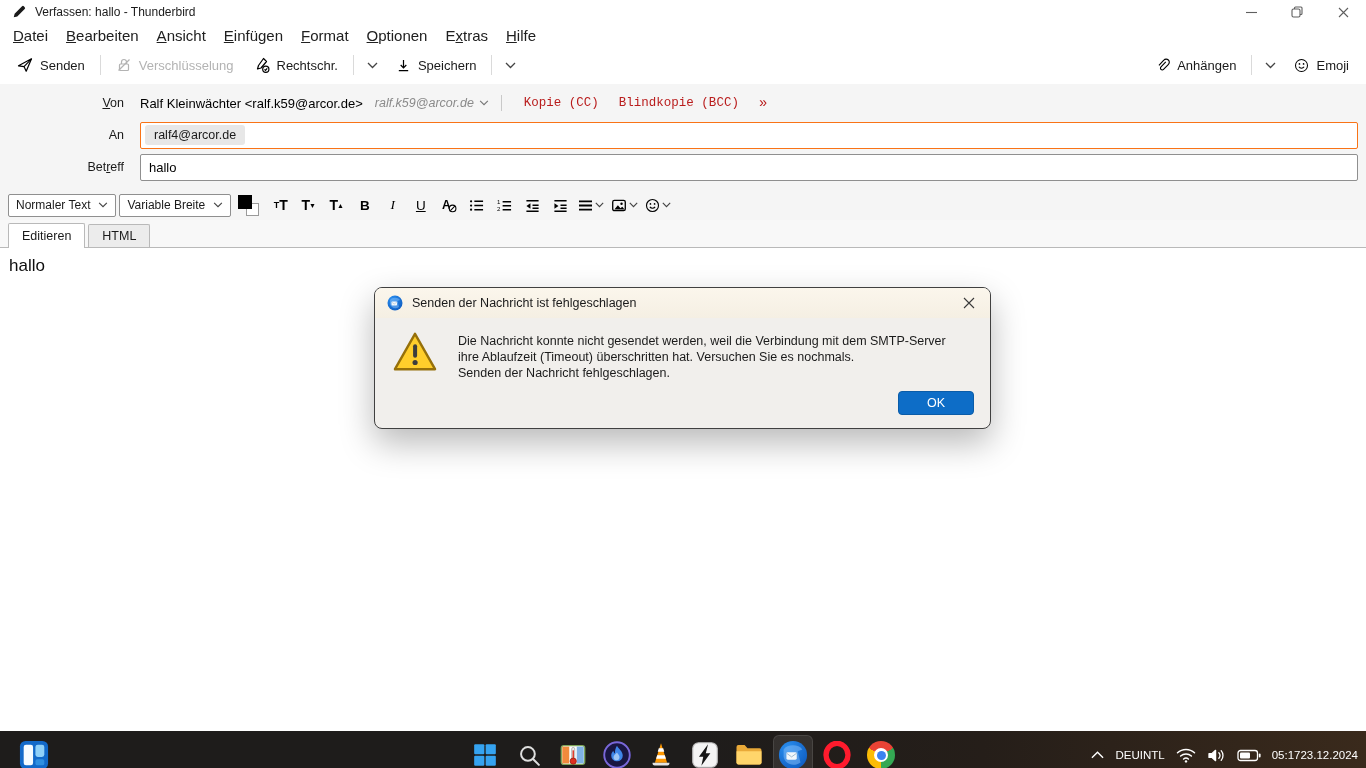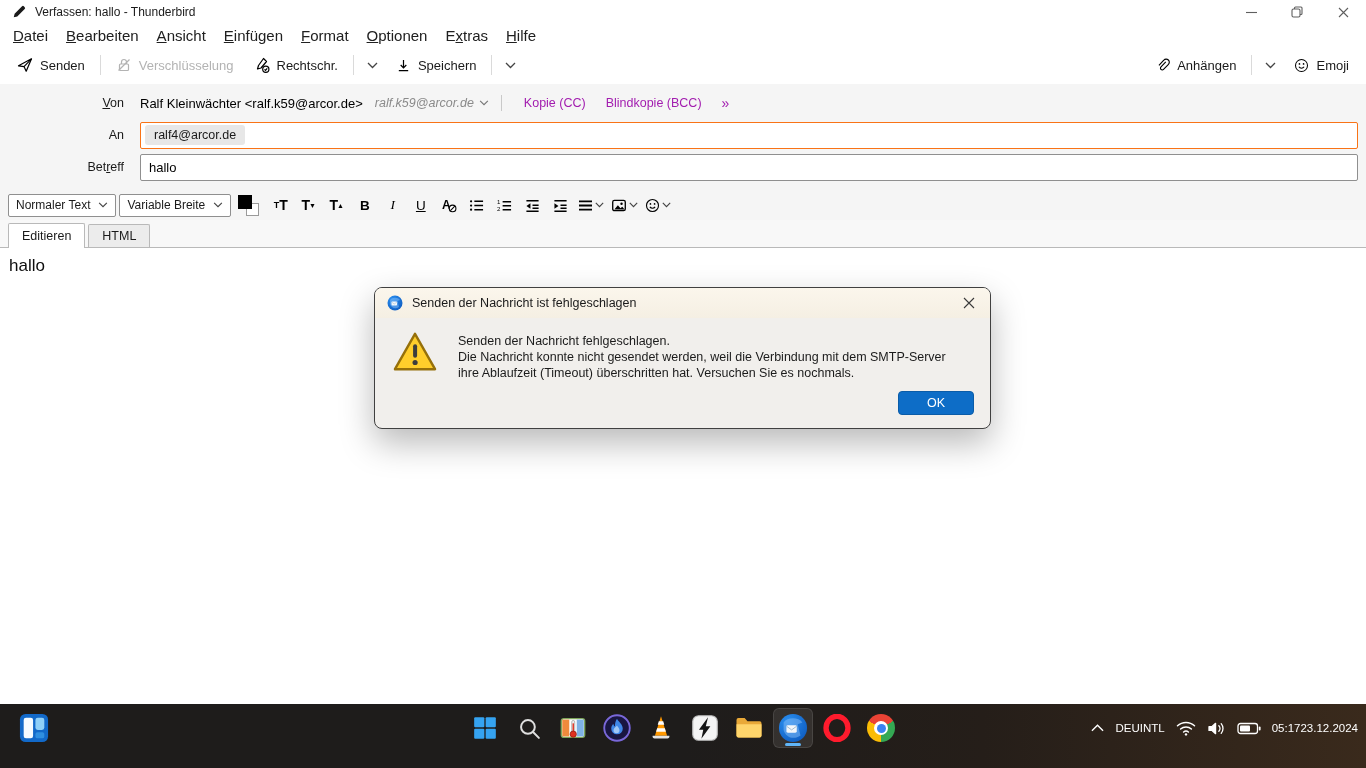--- a/index.html
+++ b/index.html
@@ -26,21 +26,21 @@
   .spacer { flex:1; }
 
   
   .addr { position:absolute; top:84px; left:0; right:0; height:106px; background:#f5f5f5; padding-top:5px; }
   .row { display:flex; align-items:center; margin:0 8px 4px 0; min-height:28px; }
   .lbl { width:140px; text-align:right; padding-right:16px; font-size:12.5px; color:#1a1a1a; flex:none; }
   .fromline { display:flex; align-items:center; font-size:13px; }
   .from-value { color:#000; margin-right:12px; }
   .identity { display:flex; align-items:center; gap:5px; color:#8a8a8a; font-style:italic; font-size:12.5px; background:transparent; border:none; font-family:inherit; }
   .vsep { width:1px; height:16px; background:#c9c9c9; margin:0 12px; }
-  .hdrbtn { background:transparent; border:none; font-size:12.5px; padding:4px 10px; color:#a21caf; font-family:Liberation Sans, sans-serif;text-align:center; }
+  .hdrbtn { background:transparent; border:none; font-size:12.5px; padding:4px 10px; color:#b91c1c; font-family:Liberation Mono, monospace;text-align:center; }
   .field { flex:1; background:#fff; border:1px solid #f97316; border-radius:2px; height:27px; display:flex; align-items:center; padding:0 4px; }
   .pill { background:#e7e7e7; border-radius:3px; padding:3px 9px; font-size:12.5px; color:#1a1a1a; }
   .subject-input { flex:1; height:27px; background:#fff; border:1px solid #8f8f8f; border-radius:2px; font-size:13px; padding:0 8px; font-family:inherit; color:#000; }
 
   
   .fmtbar { position:absolute; top:190px; left:0; right:0; height:30px; background:#f5f5f5; display:flex; align-items:center; padding:0 8px; gap:3px; }
   .select { background:#fff; border:1px solid #8f8f8f; border-radius:2px; height:23px; display:flex; align-items:center; gap:8px; padding:0 7px; font-size:12px; color:#1a1a1a; font-family:inherit; }
   .fbtn { min-width:25px; height:25px; display:flex; align-items:center; justify-content:center; background:transparent; border:none; border-radius:3px; font-size:13.5px; color:#000; font-family:inherit; padding:0 2px; }
   .fbtn.bold { font-weight:bold; }
   .fbtn.italic { font-style:italic; font-family:"Liberation Serif","DejaVu Serif",serif; }
@@ -65,21 +65,21 @@
   
   .dialog { position:absolute; left:374px; top:287px; width:617px; height:142px; background:#f1efec; border:1px solid #404040; border-radius:8px; box-shadow:0 14px 34px rgba(0,0,0,.28); overflow:hidden; }
   .dlg-title { height:30px; display:flex; align-items:center; padding:0 6px 0 12px; gap:9px; background:linear-gradient(#fbf6ec,#f5efe3); font-size:12.5px; color:#1a1a1a; }
   .dlg-close { margin-left:auto; width:30px; height:26px; display:flex; align-items:center; justify-content:center; background:transparent; border:none; color:#3a3a3a; }
   .dlg-body { display:flex; padding:13px 18px 0 17px; gap:20px; }
   .dlg-text { font-size:12.5px; line-height:16px; color:#1b1b1b; max-width:505px; padding-top:2px; }
   .dlg-actions { position:absolute; right:16px; bottom:13px; }
   .okbtn { width:76px; height:24px; background:#0d6dc7; border:1px solid #0a5ca8; border-radius:4px; color:#fff; font-size:12.5px; font-family:inherit; }
 
   
-  .taskbar { position:absolute; left:0; right:0; bottom:0; height:64px; background:linear-gradient(90deg,#1e1c1b 0%,#1e1c1b 50%,#251e19 72%,#3a2a1c 100%); }
+  .taskbar { position:absolute; left:0; right:0; bottom:0; height:37px; background:linear-gradient(90deg,#1e1c1b 0%,#1e1c1b 50%,#251e19 72%,#3a2a1c 100%); }
   .tb-left { position:absolute; left:14px; top:4px; }
   .tb-center { position:absolute; left:50%; transform:translateX(-50%); top:4px; display:flex; gap:4px; }
   .tb-icon { width:40px; height:40px; border-radius:6px; display:flex; align-items:center; justify-content:center; background:transparent; border:none; position:relative; }
   .tb-icon.active { background:rgba(255,255,255,.09); box-shadow:0 0 0 1px rgba(255,255,255,.10) inset; }
   .runline { position:absolute; bottom:2px; left:50%; transform:translateX(-50%); width:16px; height:3px; border-radius:2px; background:#61b5f7; }
   .tray { position:absolute; right:8px; top:0; height:48px; display:flex; align-items:center; gap:11px; color:#fff; }
   .traybtn { background:transparent; border:none; color:#fff; display:flex; align-items:center; justify-content:center; font-family:inherit; }
   .lang { font-size:11.5px; line-height:13px; text-align:center; }
   .clock { font-size:11.5px; line-height:14px; text-align:right; }
   .chrome { width:28px; height:28px; border-radius:50%; background:conic-gradient(from 60deg,#34a853 0 120deg,#fbbc05 0 240deg,#ea4335 0 360deg); position:relative; }
@@ -414,22 +414,22 @@
     </div>
     <div class="dlg-body">
       <span style="display:flex;flex:none">
         <svg width="46" height="42" viewBox="0 0 48 44">
             <path d="M24 3L45 40H3Z" fill="#ffce2b" stroke="#96700a" stroke-width="2.5" stroke-linejoin="round"></path>
             <rect x="22" y="14" width="4.2" height="14" rx="2.1" fill="#3d3d3d"></rect>
             <circle cx="24.1" cy="33" r="2.7" fill="#3d3d3d"></circle>
           </svg>
       </span>
       <div class="dlg-text">
+        <div>Die Nachricht konnte nicht gesendet werden, weil die Verbindung mit dem SMTP-Server ihre Ablaufzeit (Timeout) überschritten hat. Versuchen Sie es nochmals.</div>
         <div>Senden der Nachricht fehlgeschlagen.</div>
-        <div>Die Nachricht konnte nicht gesendet werden, weil die Verbindung mit dem SMTP-Server ihre Ablaufzeit (Timeout) überschritten hat. Versuchen Sie es nochmals.</div>
       </div>
     </div>
     <div class="dlg-actions">
       <button class="okbtn">OK</button>
     </div>
   </div>
 
   <div class="taskbar">
     <div class="tb-left">
       <button class="tb-icon">

